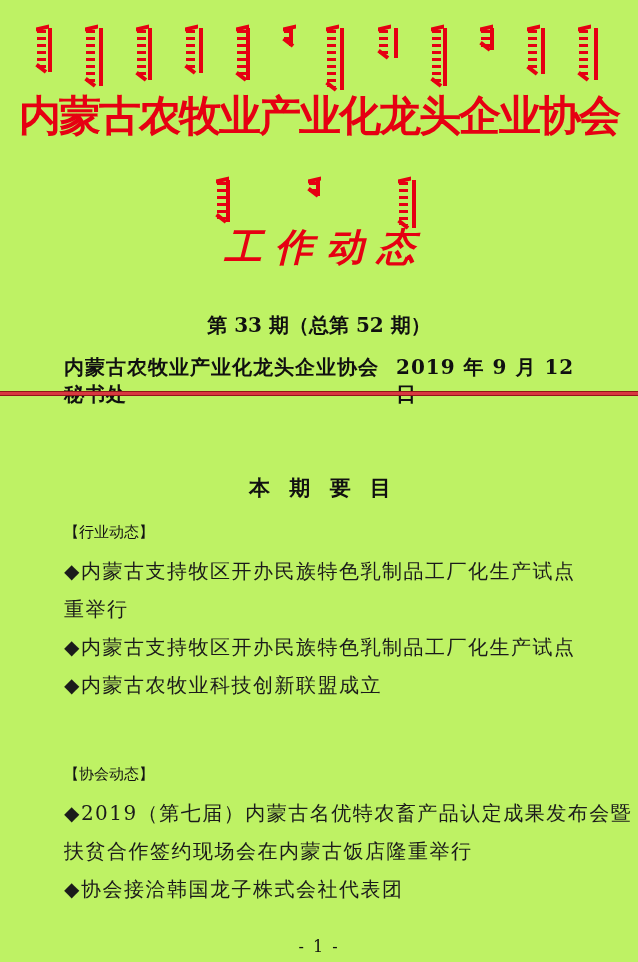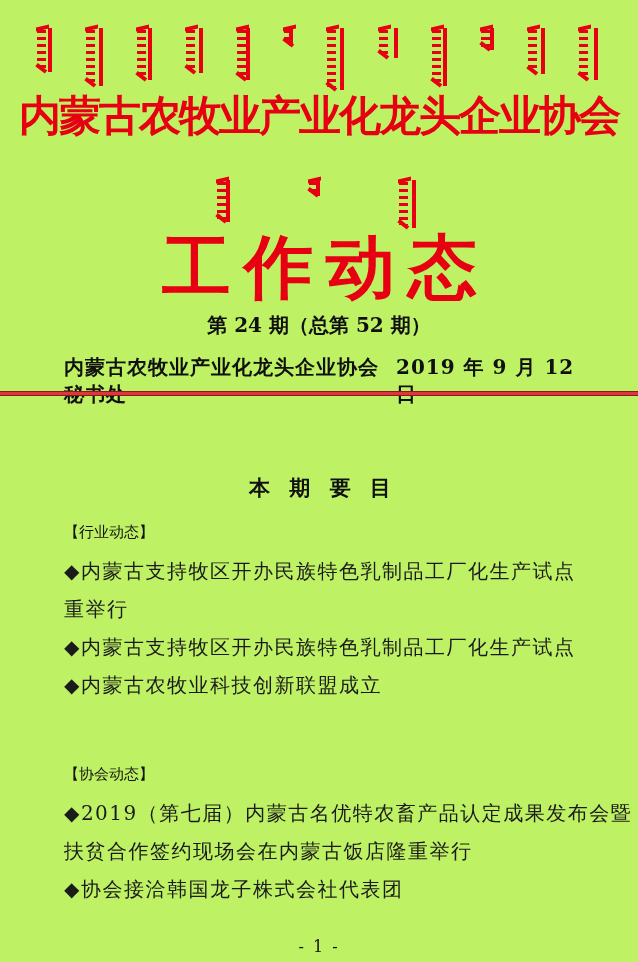--- a/index.html
+++ b/index.html
@@ -37,22 +37,22 @@
   .org-title{
     position:absolute;top:88px;left:0;right:0;text-align:center;
     font-family:"DejaVu Serif","Liberation Serif",serif;
     font-weight:bold;font-size:42px;letter-spacing:-2px;
     color:#e60012;white-space:nowrap;
   }
   .work-title{
     position:absolute;top:222px;left:0;right:0;text-align:center;
     padding-left:14px;
     font-family:"DejaVu Serif","Liberation Serif",serif;
-    font-weight:bold;font-size:69px;letter-spacing:13px;
-    color:#e60012;white-space:nowrap;
+    font-weight:bold;font-size:38px;letter-spacing:13px;
+    color:#e60012;white-space:nowrap;font-style:italic;
   }
   .issue-line{
     position:absolute;top:312px;left:0;right:0;text-align:center;
     font-weight:bold;font-size:20px;color:#101010;
   }
   .pub-line{
     position:absolute;top:354px;left:64px;right:60px;
     display:flex;justify-content:space-between;align-items:baseline;
     font-size:20px;color:#101010;letter-spacing:1px;font-weight:bold;
   }
@@ -108,21 +108,21 @@
   <div class="org-title">内蒙古农牧业产业化龙头企业协会</div>
 
   <div class="mongol-row mid">
       <div class="mongol-word" style="height: 42px; width: 20px;"></div>
       <div class="mongol-word" style="height: 16px; width: 18px;"></div>
       <div class="mongol-word" style="height: 48px; width: 24px;"></div>
     </div>
 
   <div class="work-title">工作动态</div>
 
-  <div class="issue-line">第 24 期（总第 52 期）</div>
+  <div class="issue-line">第 33 期（总第 52 期）</div>
 
   <div class="pub-line">
     <span>内蒙古农牧业产业化龙头企业协会秘书处</span>
     <span>2019 年 9 月 12 日</span>
   </div>
 
   <div class="red-rule"></div>
 
   <div class="contents">
     <div class="contents-title">本 期 要 目</div>

